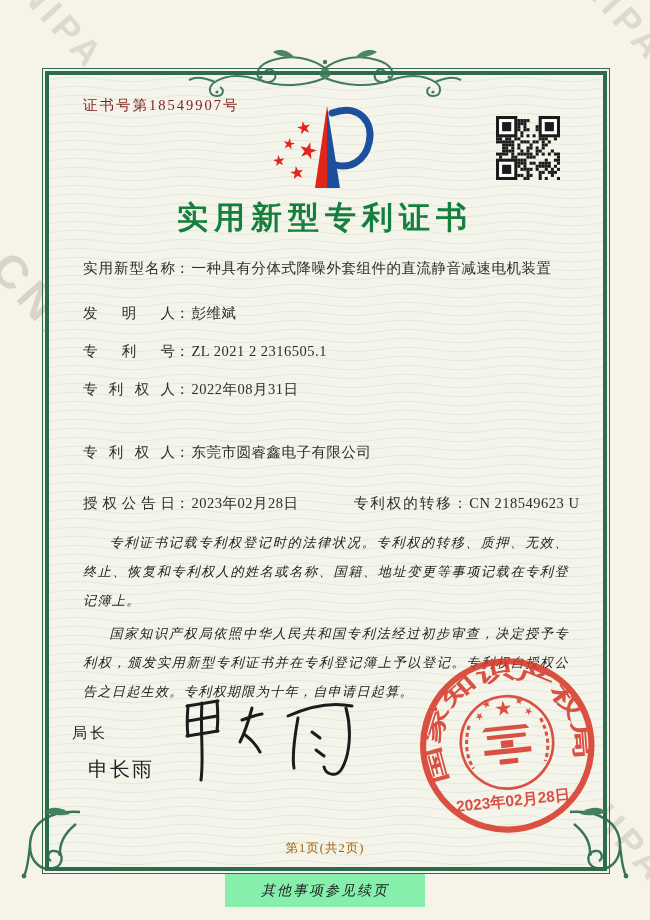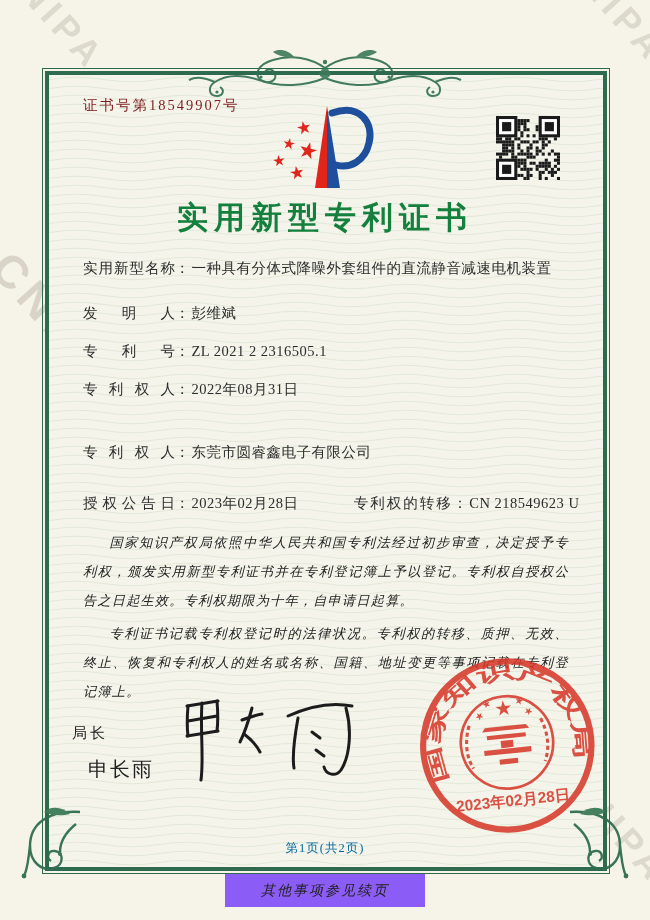--- a/index.html
+++ b/index.html
@@ -32,22 +32,22 @@
       line-height:29px;letter-spacing:1.2px;color:#222;}
   #paras p{margin:0 0 4px 0;text-indent:2em;text-align:justify;}
   
   #director-title{position:absolute;left:72px;top:724px;font-size:15px;letter-spacing:3px;color:#222;}
   #director-name{position:absolute;left:88px;top:756px;font-size:20px;letter-spacing:2px;color:#222;}
   #sig{position:absolute;left:160px;top:668px;}
   
   #seal{position:absolute;left:410px;top:650px;transform:rotate(-6deg);opacity:.92;}
   
   #page-num{position:absolute;left:0;top:840px;width:100%;text-align:center;
-      font-size:12.5px;letter-spacing:1px;color:#0369a1;}
-  #note-box{position:absolute;left:225px;top:874px;width:200px;height:33px;background:#8b5cf6;
+      font-size:12.5px;letter-spacing:1px;color:#a16207;}
+  #note-box{position:absolute;left:225px;top:874px;width:200px;height:33px;background:#86efac;
       display:flex;align-items:center;justify-content:center;}
   #note-box span{font-family:"DejaVu Serif", serif;font-style:italic;font-size:14px;
       letter-spacing:2px;color:#222;}
 </style>
 </head>
 <body>
 
 <div id="page">
 
   <div class="wm" style="left:-18px;top:-8px;font-size:36px;">CNIPA</div>
@@ -293,22 +293,22 @@
   <div class="row" style="top:443px;">
     <span class="lbl">专利权人</span><span class="colon">：</span><span class="val">东莞市圆睿鑫电子有限公司</span>
   </div>
   <div class="row" style="top:494px;">
     <span class="lbl">授权公告日</span><span class="colon">：</span><span class="val">2023年02月28日</span>
     <span style="display:inline-block;width:48px;"></span>
     <span style="letter-spacing:2px;">专利权的转移</span><span class="colon">：</span><span class="val">CN 218549623 U</span>
   </div>
 
   <div id="paras">
+    <p>专利证书记载专利权登记时的法律状况。专利权的转移、质押、无效、终止、恢复和专利权人的姓名或名称、国籍、地址变更等事项记载在专利登记簿上。</p>
     <p>国家知识产权局依照中华人民共和国专利法经过初步审查，决定授予专利权，颁发实用新型专利证书并在专利登记簿上予以登记。专利权自授权公告之日起生效。专利权期限为十年，自申请日起算。</p>
-    <p>专利证书记载专利权登记时的法律状况。专利权的转移、质押、无效、终止、恢复和专利权人的姓名或名称、国籍、地址变更等事项记载在专利登记簿上。</p>
   </div>
 
   <div id="director-title">局长</div>
   <div id="director-name">申长雨</div>
 
   <svg id="sig" width="210" height="125" viewBox="0 0 210 125" xmlns="http://www.w3.org/2000/svg">
     <g stroke="#1c1c1c" stroke-width="3" fill="none" stroke-linecap="round">
       <path d="M42,35 C40,62 44,90 41,112"></path>
       <path d="M27,38 L58,33"></path>
       <path d="M28,53 L57,48"></path>

